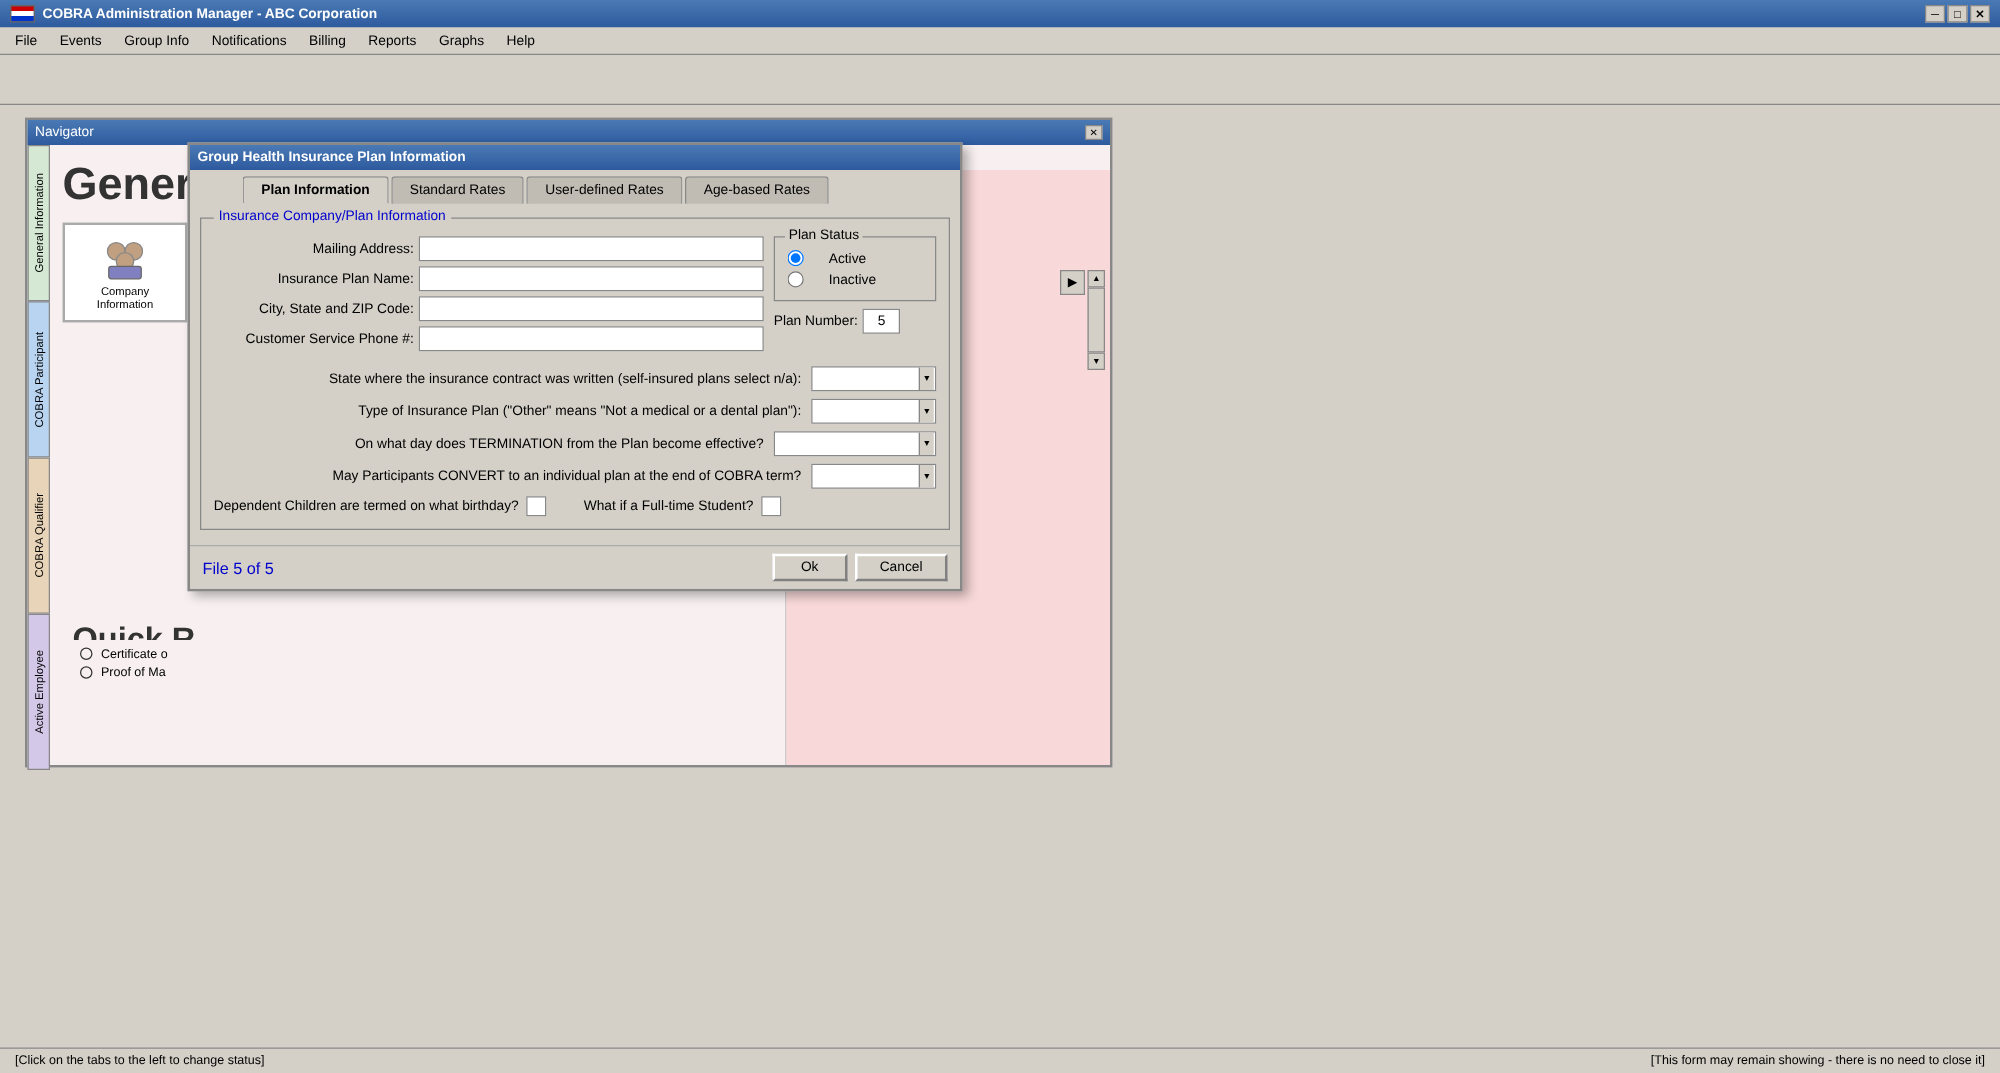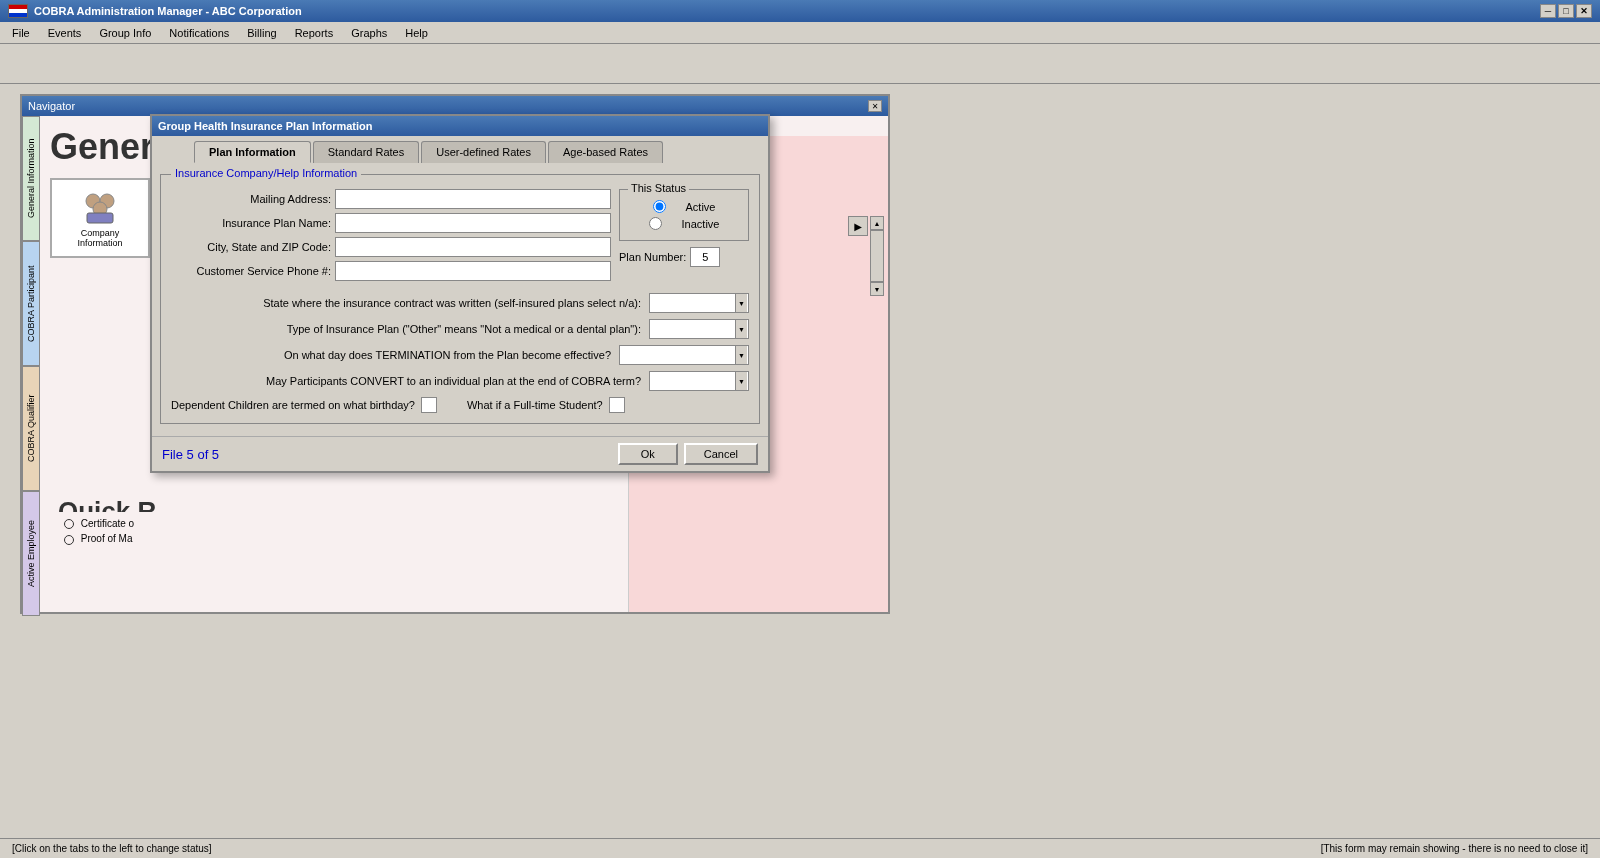--- a/index.html
+++ b/index.html
@@ -316,21 +316,20 @@
       background: #d4d0c8;
       padding: 0 3px;
       font-size: 11px;
     }
     .radio-row {
       display: flex;
       align-items: center;
       gap: 20px;
       margin: 4px 0;
       font-size: 11px;
-      justify-content: center;
     }
     input[type="radio"] { margin: 0; }
 
     
     .full-row {
       display: flex;
       align-items: center;
       margin-bottom: 6px;
       gap: 4px;
     }
@@ -586,21 +585,21 @@
       <div class="tab">
         <span>User-defined Rates</span>
       </div>
       <div class="tab">
         <span>Age-based Rates</span>
       </div>
     </div>
 
     <div class="dialog-content">
       <div class="group-box">
-        <span class="group-box-legend">Insurance Company/Help Information</span>
+        <span class="group-box-legend">Insurance Company/Plan Information</span>
 
         <div style="display:flex;gap:8px;margin-top:6px;">
           <div style="flex:1;">
 
             <div class="form-row">
               <span class="form-label" style="width:160px;">Mailing Address:</span>
               <input class="form-input" type="text" style="flex: 1 1 0%;">
             </div>
 
             <div class="form-row">
@@ -614,21 +613,21 @@
             </div>
 
             <div class="form-row">
               <span class="form-label" style="width:160px;">Customer Service Phone #:</span>
               <input class="form-input" type="text" style="flex: 1 1 0%;">
             </div>
           </div>
 
           <div style="display:flex;flex-direction:column;gap:6px;">
             <div class="plan-status-box">
-              <span class="plan-status-legend">This Status</span>
+              <span class="plan-status-legend">Plan Status</span>
               <div class="radio-row">
                 <input type="radio" name="plan_status" checked="" style="">
                 <span>Active</span>
               </div>
               <div class="radio-row">
                 <input type="radio" name="plan_status" style="">
                 <span>Inactive</span>
               </div>
             </div>
 

